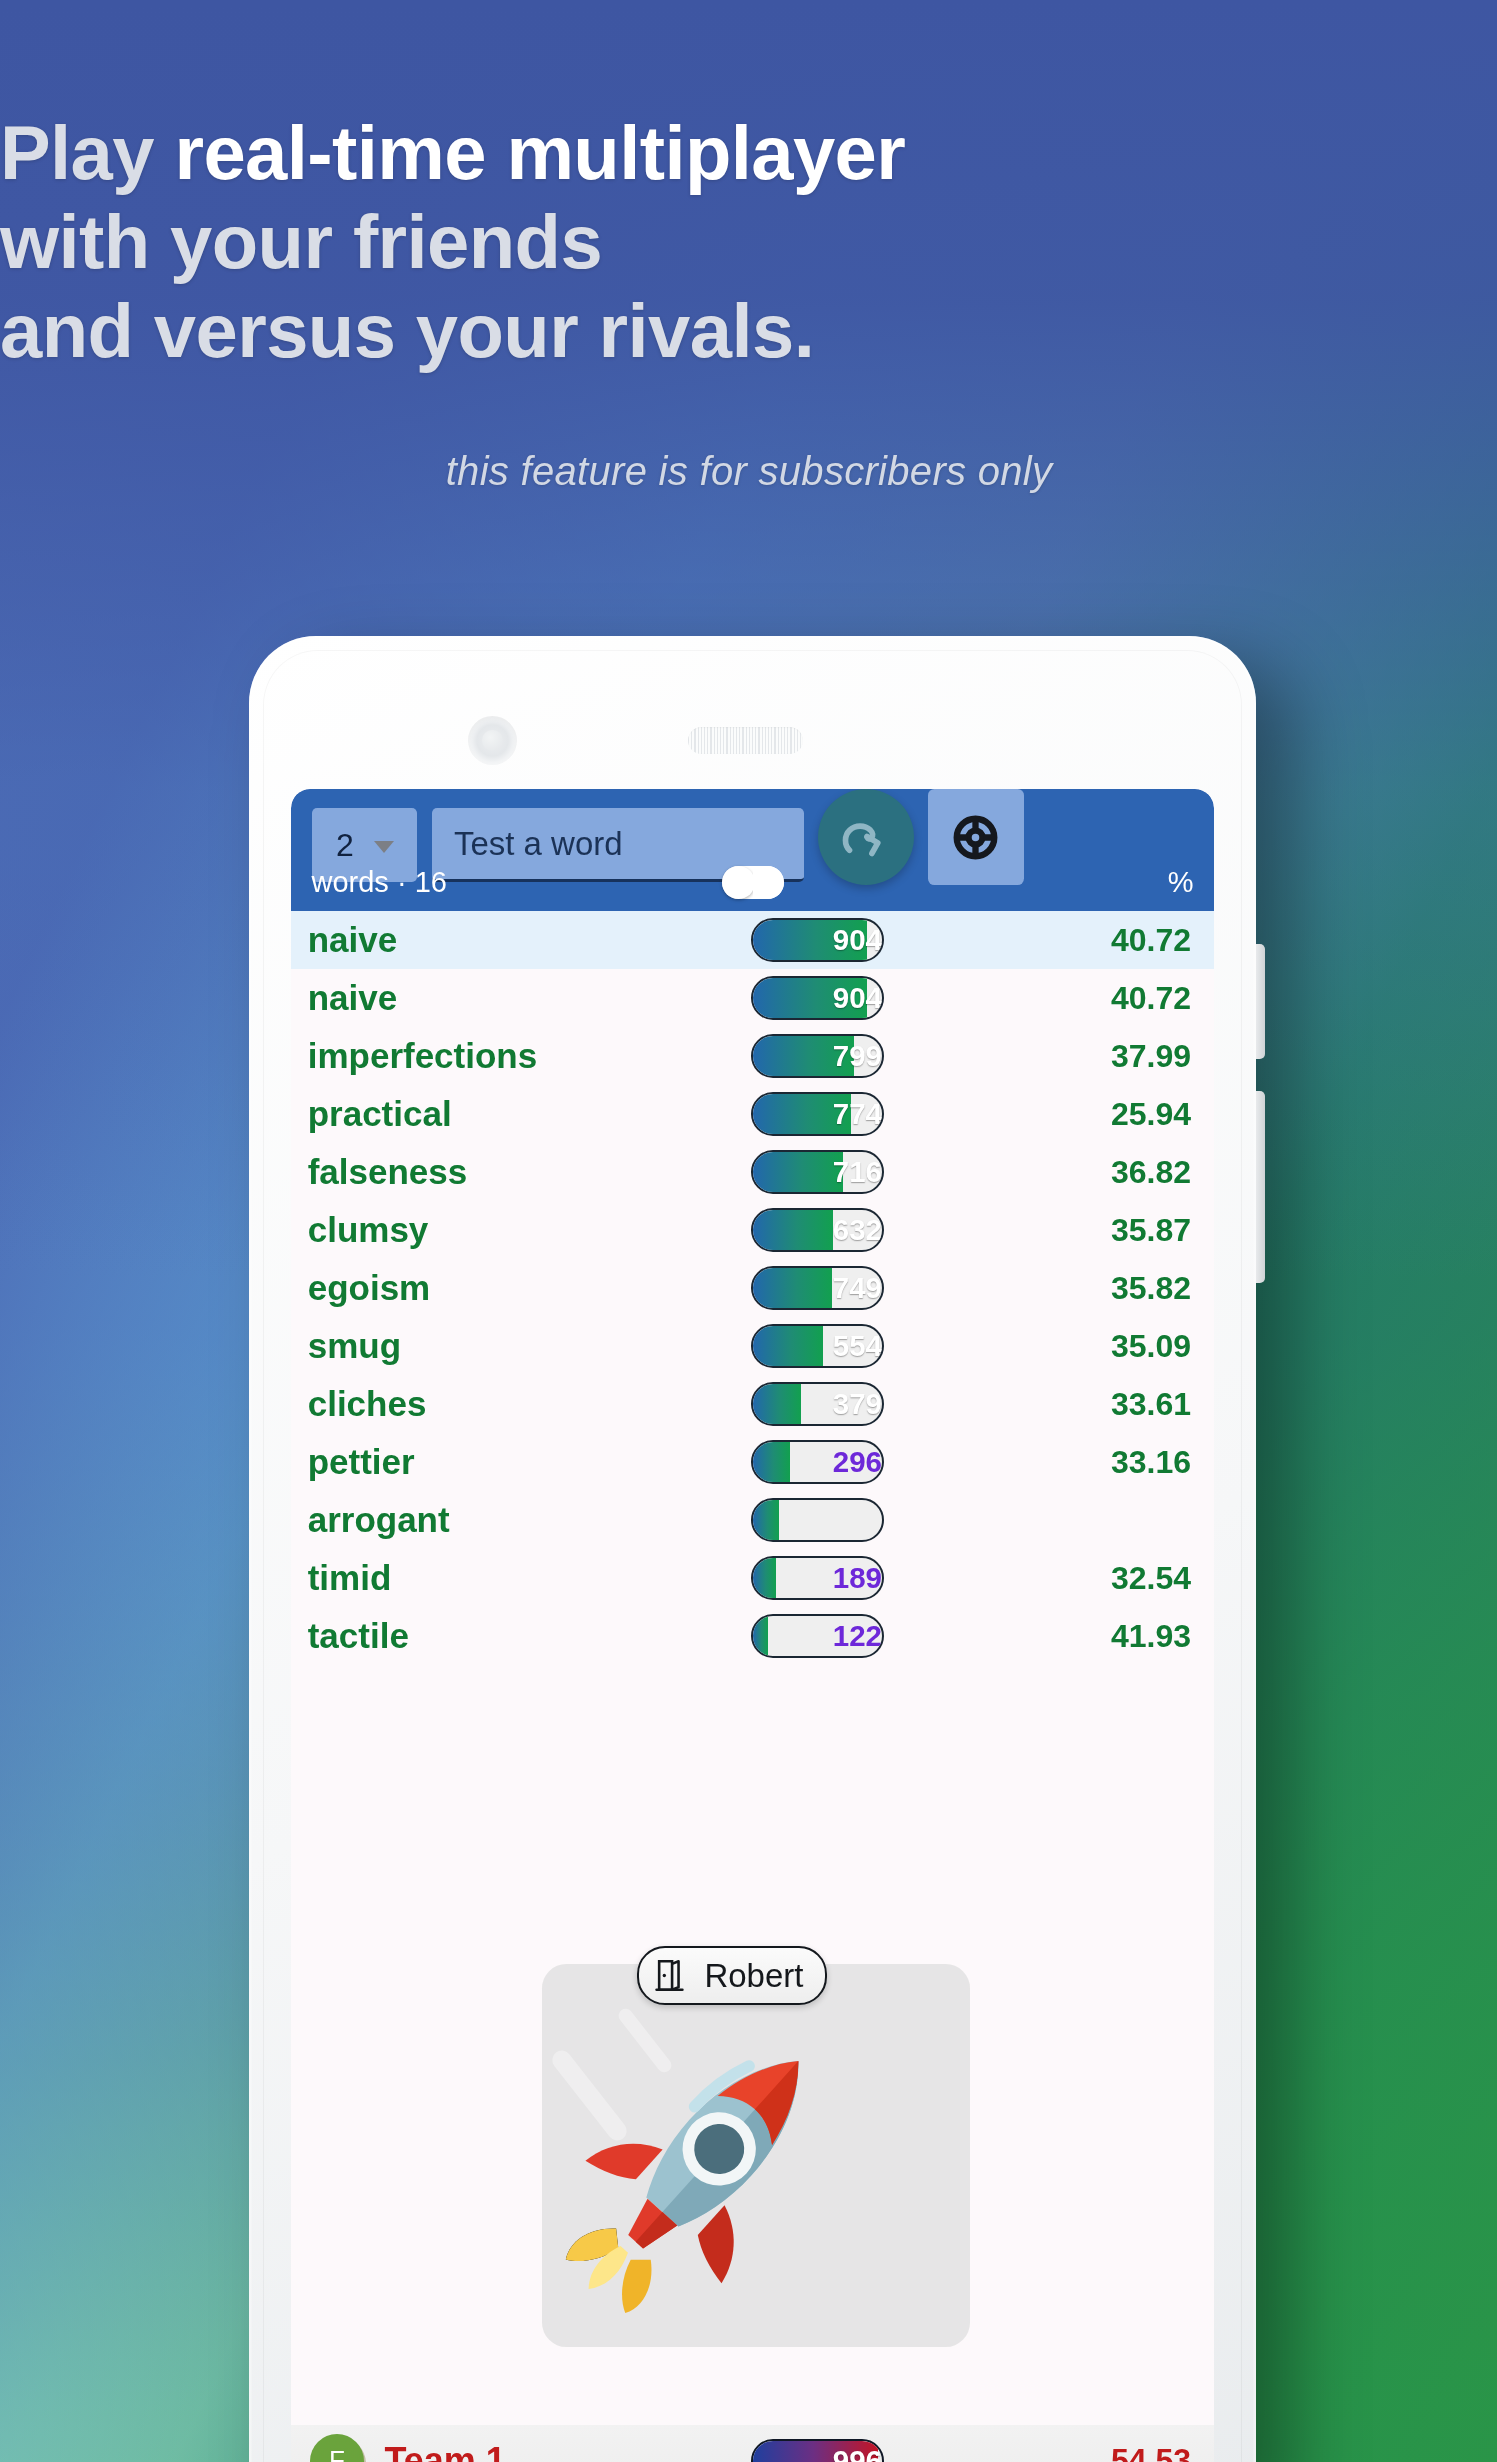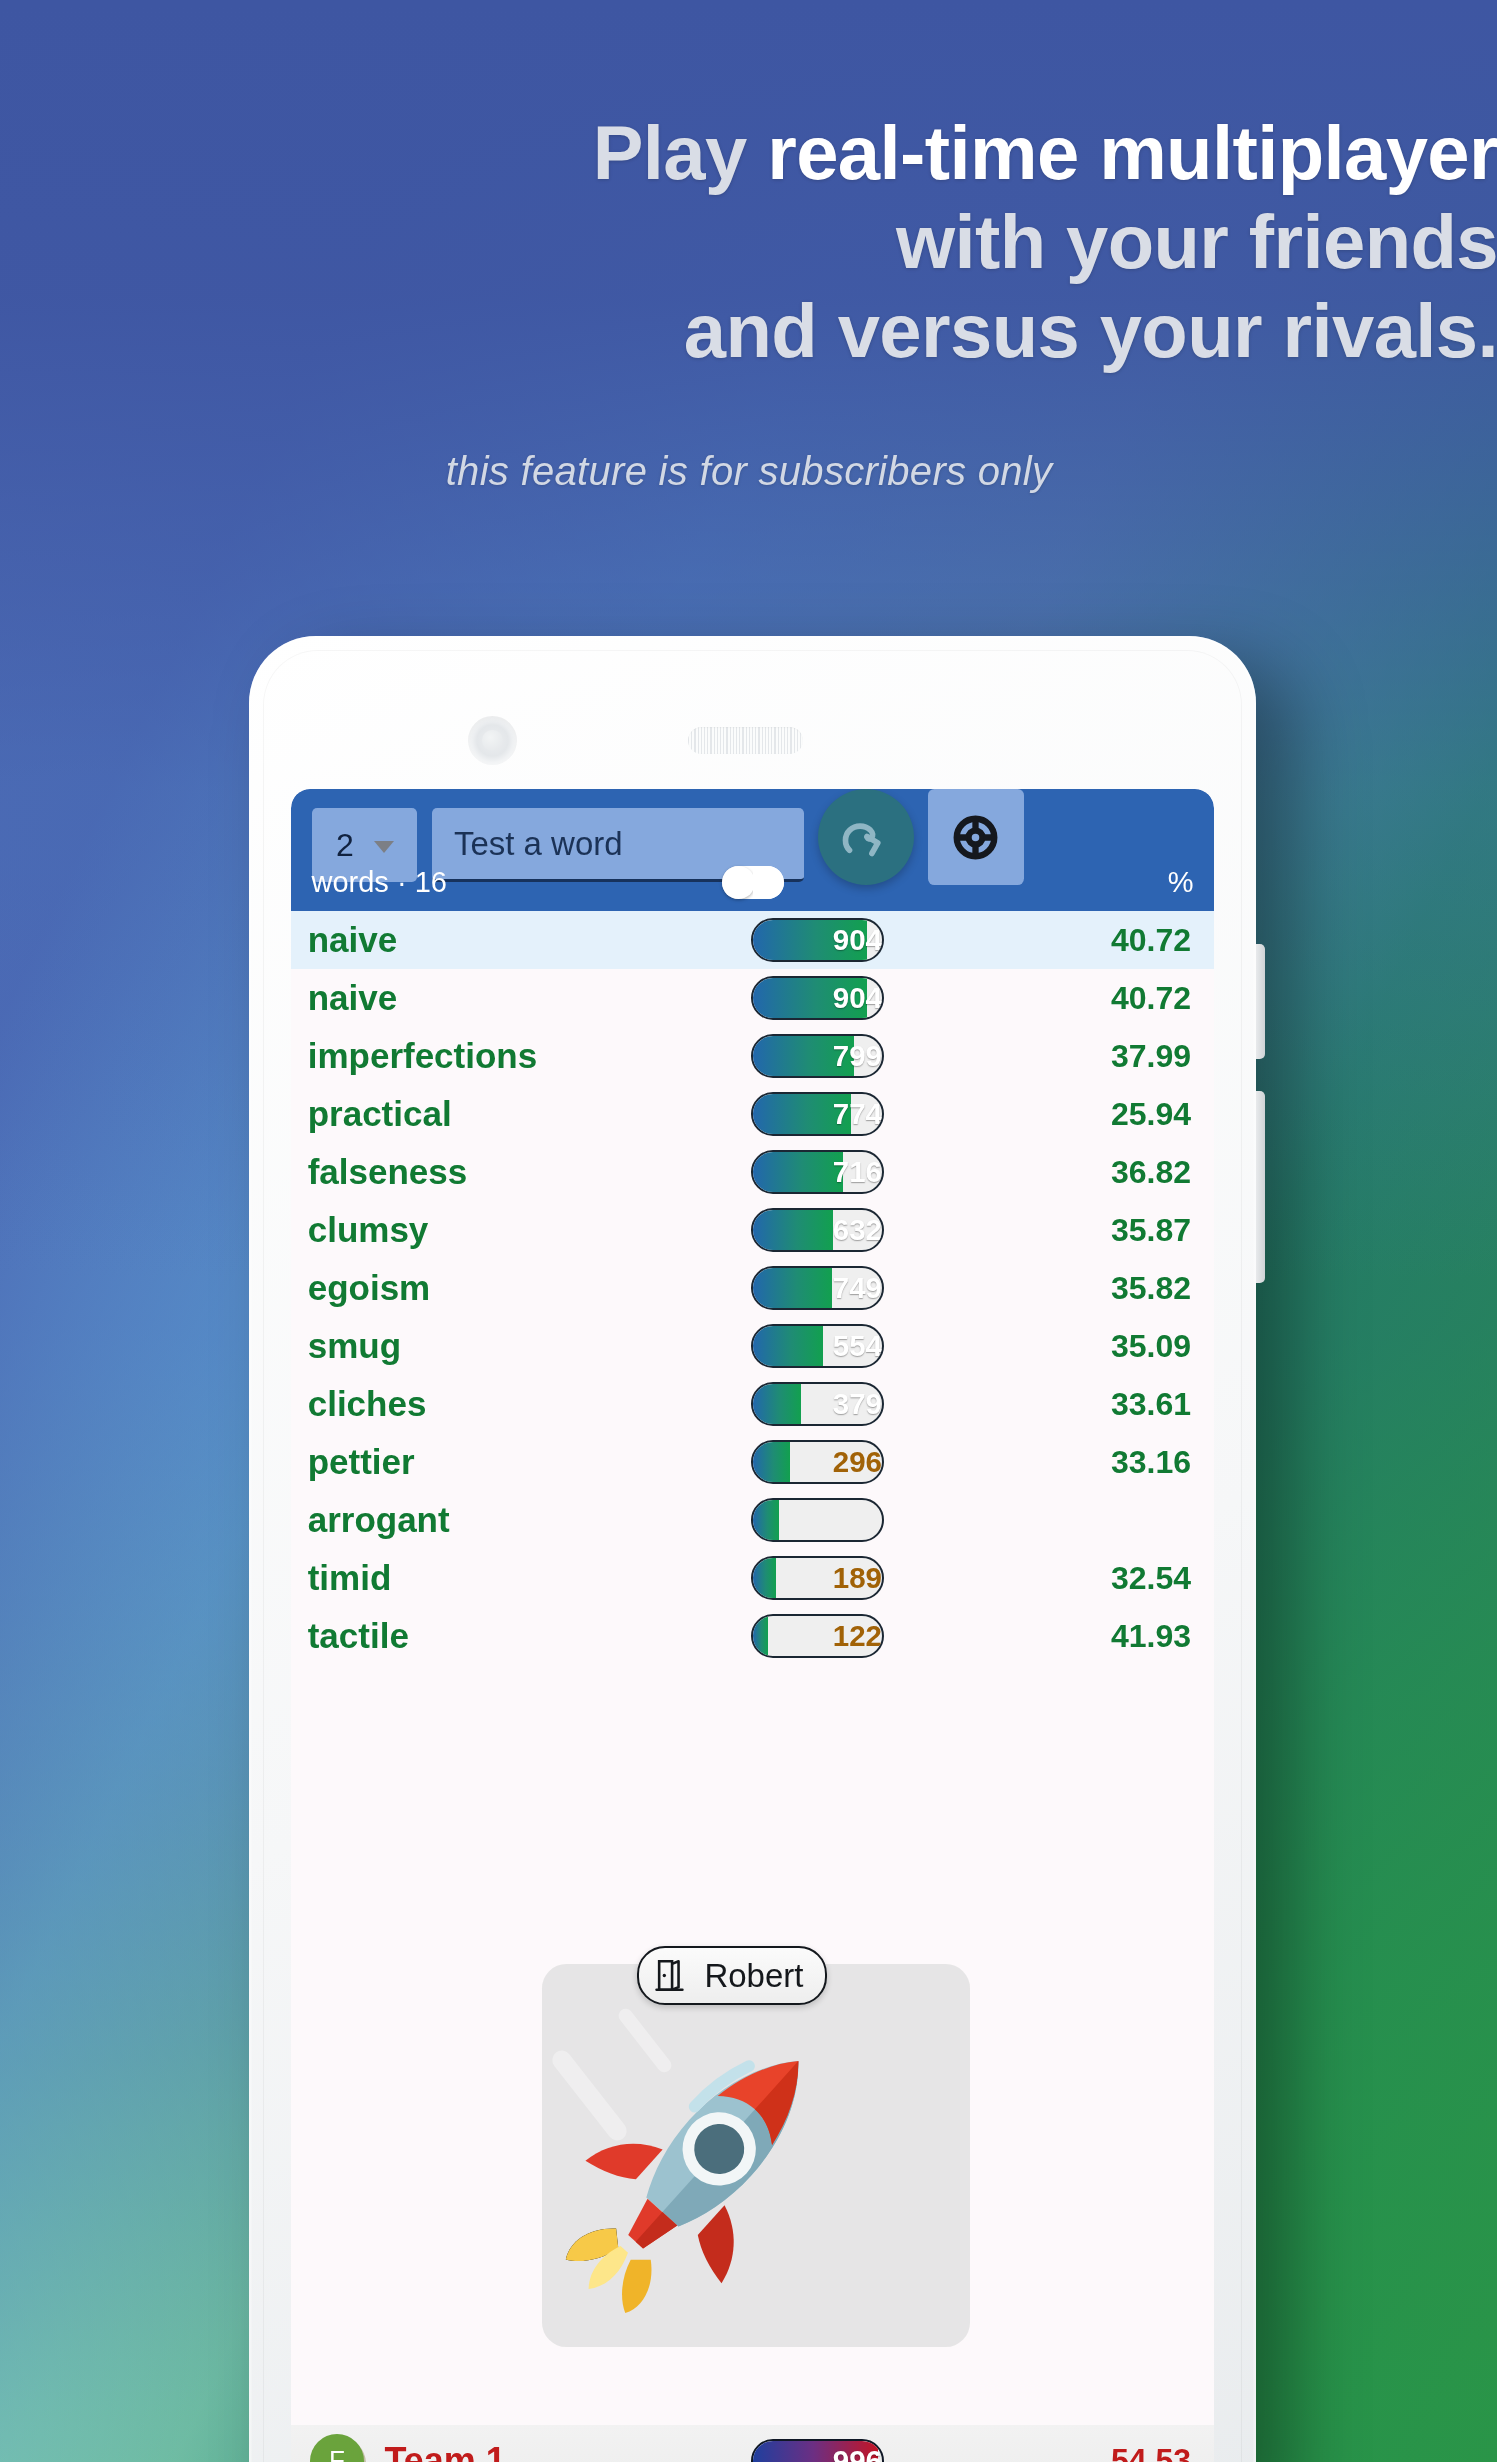--- a/index.html
+++ b/index.html
@@ -27,21 +27,21 @@
     mix-blend-mode:normal;opacity:.95;}
   #bg3{position:absolute;inset:0;
     background:linear-gradient(to bottom,
       rgba(62,86,162,1) 0%,
       rgba(62,86,162,.92) 12%,
       rgba(70,110,180,.35) 32%,
       rgba(255,255,255,0) 52%,
       rgba(255,255,255,0) 100%);}
 
   
-  .headline{position:absolute;left:0;right:0;top:109px;text-align:right;
+  .headline{position:absolute;left:0;right:0;top:109px;text-align:left;
     font-size:76px;line-height:1.17;font-weight:700;letter-spacing:-0.6px;
     color:#d9dde6;text-shadow:0 1.3px 3.8px rgba(0,0,0,.18);}
   .headline b{color:#ffffff;font-weight:700;}
   .subline{position:absolute;left:0;right:0;top:449px;text-align:center;
     font-size:40px;font-style:italic;color:#d2d8e4;letter-spacing:0.3px;
     text-shadow:0 1.3px 3.2px rgba(0,0,0,.15);}
 
   
   #phone{position:absolute;left:249px;top:636px;width:1007px;height:1860px;
     background:linear-gradient(160deg,#ffffff 0%,#f6f7f8 55%,#e9ecee 100%);
@@ -92,21 +92,21 @@
   .r{position:relative;height:58px;display:flex;align-items:center;}
   .r.first{background:#e4f1fb;}
   .r .w{font-size:35px;color:#117a33;font-weight:600;margin-left:16.7px;width:301px;white-space:nowrap;}
   .bar{position:absolute;left:460px;width:133px;height:44px;border-radius:22px;
     border:2.6px solid #1b2733;background:#efefef;overflow:hidden;
     display:flex;align-items:center;justify-content:flex-end;box-sizing:border-box;}
   .bar .fill{position:absolute;left:0;top:0;bottom:0;
     background:linear-gradient(90deg,#2267ac 0%,#1f8c74 55%,#12a04f 100%);}
   .bar .n{position:relative;font-size:29.5px;font-weight:700;color:#ffffff;
     text-shadow:0 0.6px 1.3px rgba(0,0,0,.35);}
-  .bar.dim .n{color:#a16207;text-shadow:none;}
+  .bar.dim .n{color:#6d28d9;text-shadow:none;}
   .pctv{position:absolute;right:23px;font-size:32px;font-weight:700;color:#117a33;}
 
   
   .teamrow{position:absolute;left:0;right:0;bottom:0;height:71px;display:flex;align-items:center;
     background:linear-gradient(to bottom,#f2f2f2,#ededed);}
   .teamrow .av{width:54px;height:54px;border-radius:50%;background:#6aa33c;margin-left:19px;
     display:flex;align-items:center;justify-content:center;color:#fff;font-size:26px;
     box-shadow:1.9px 2.6px 0 rgba(150,140,90,.5);}
   .teamrow .tn{font-size:36px;font-weight:700;color:#c11b1b;margin-left:20.5px;}
   .teamrow .bar{left:460px;border-color:#101826;}

